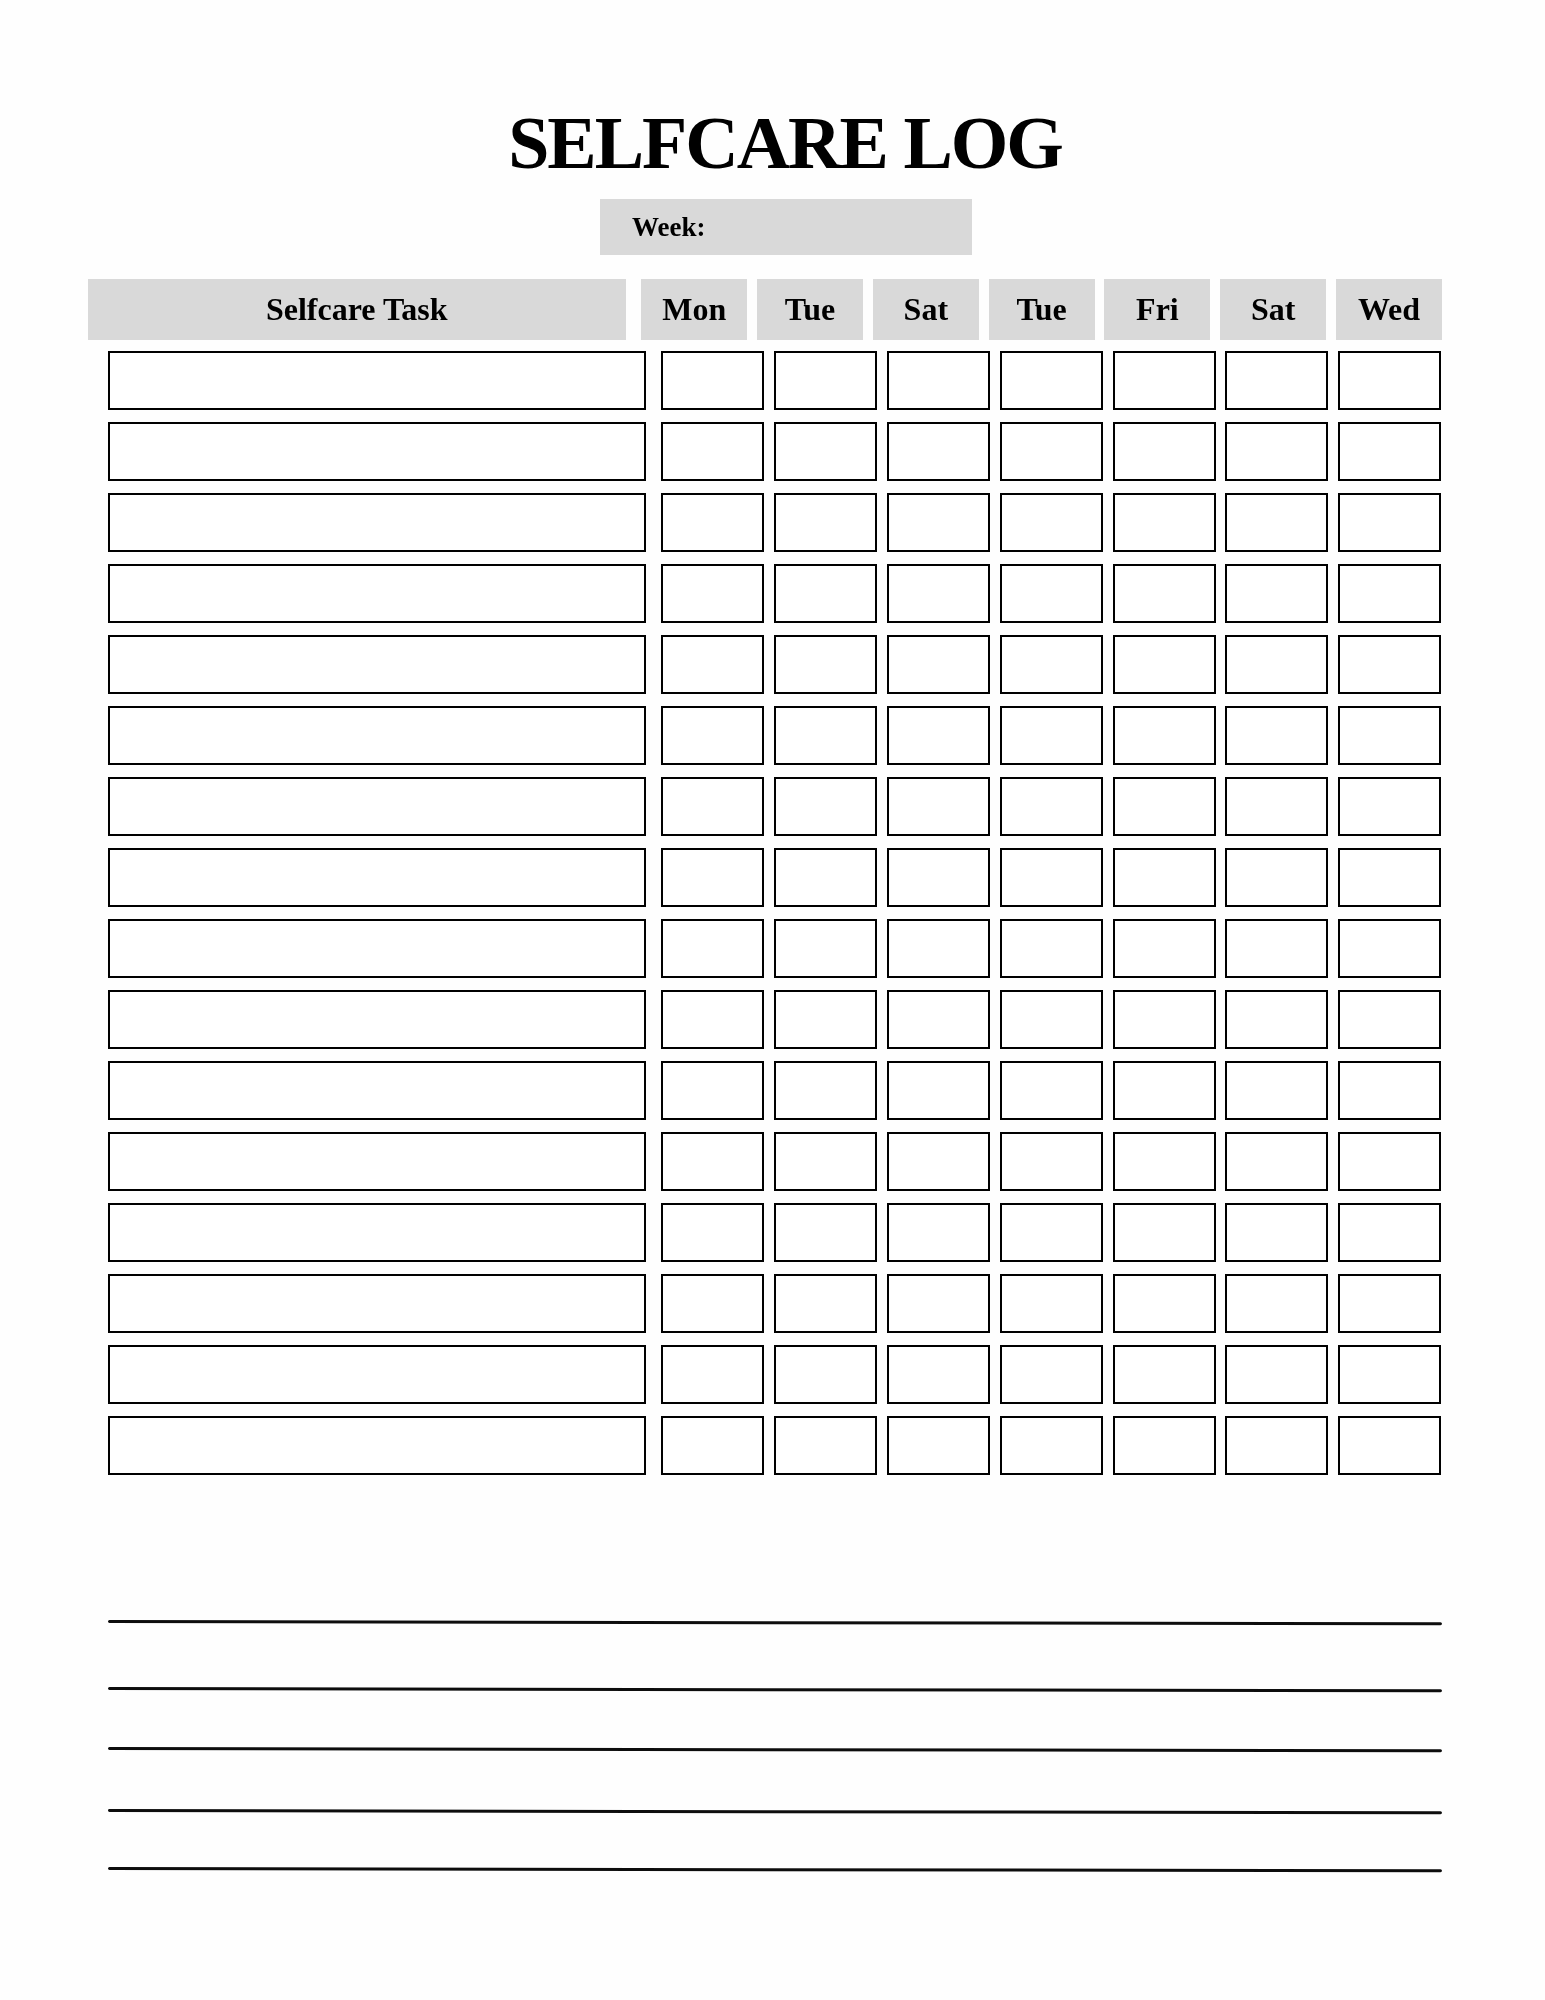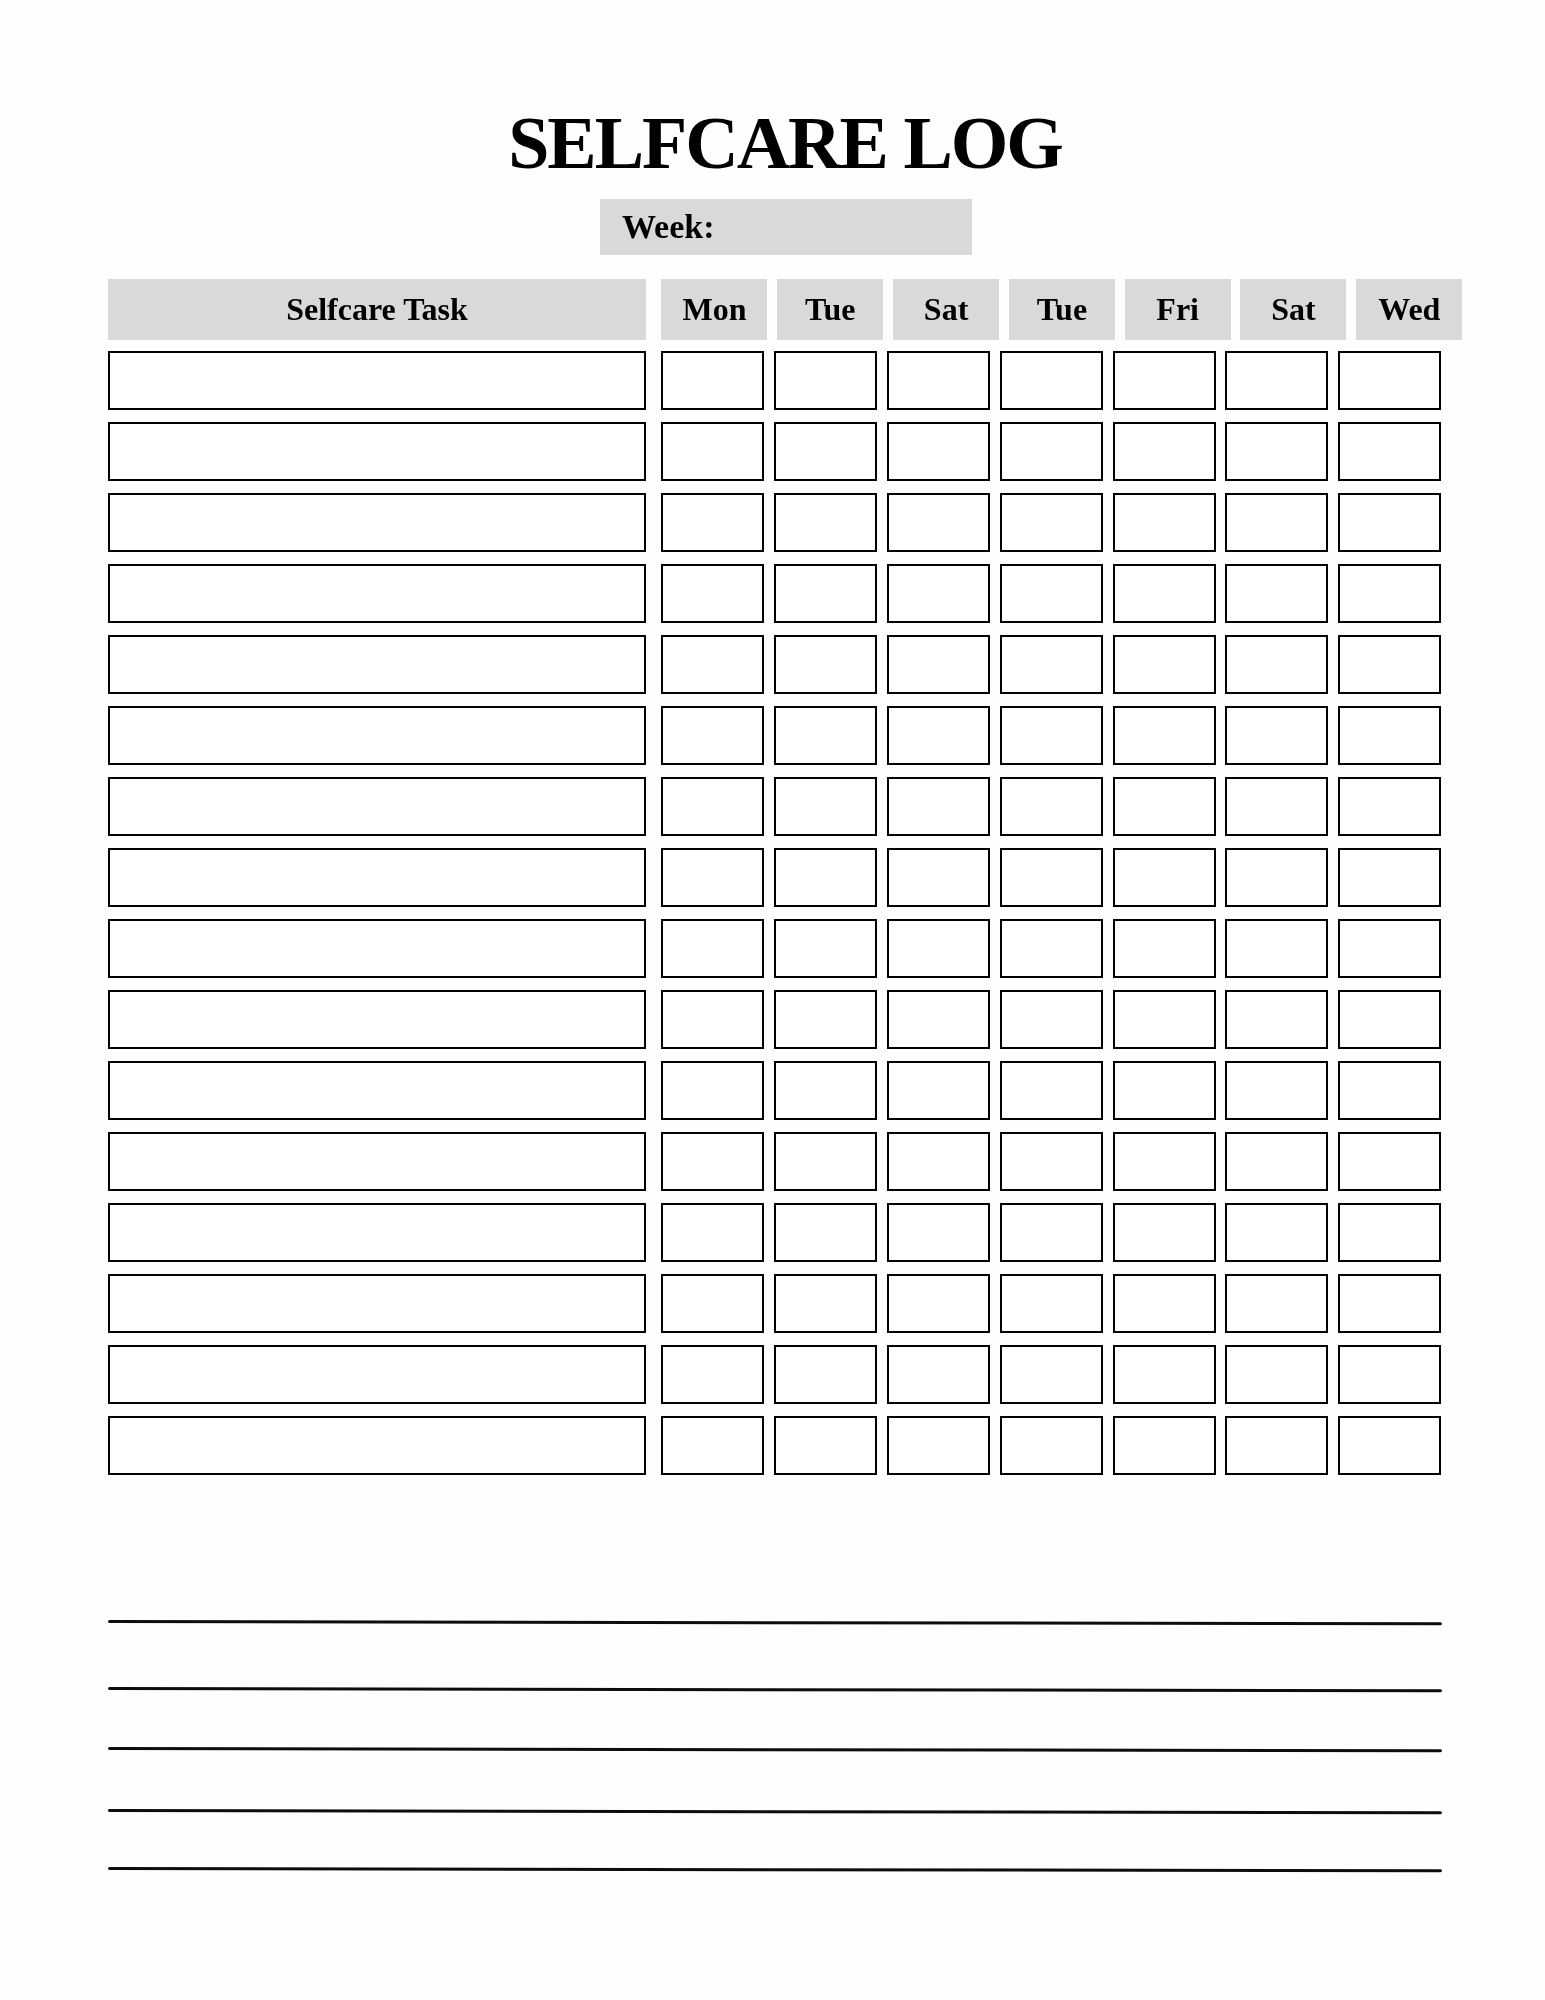--- a/index.html
+++ b/index.html
@@ -37,37 +37,39 @@
     top: 199px;
     width: 372px;
     height: 56px;
     background: #d9d9d9;
     display: flex;
     align-items: center;
     box-sizing: border-box;
     padding-left: 22px;
   }
   .week-label {
-    font-size: 34px;
+    font-size: 27px;
     font-weight: bold;
+    margin-left: 10px;
   }
   .week-value {
     flex: 1;
     height: 100%;
     font-size: 30px;
   }
 
   .header-row {
     position: absolute;
     left: 108px;
     top: 279px;
     width: 1334px;
     height: 61px;
     display: flex;
     gap: 9.8px;
+    justify-content: flex-end;
   }
   .th {
     background: #d9d9d9;
     display: flex;
     align-items: center;
     justify-content: center;
     font-weight: bold;
     font-size: 32px;
     flex-shrink: 0;
     box-sizing: border-box;

